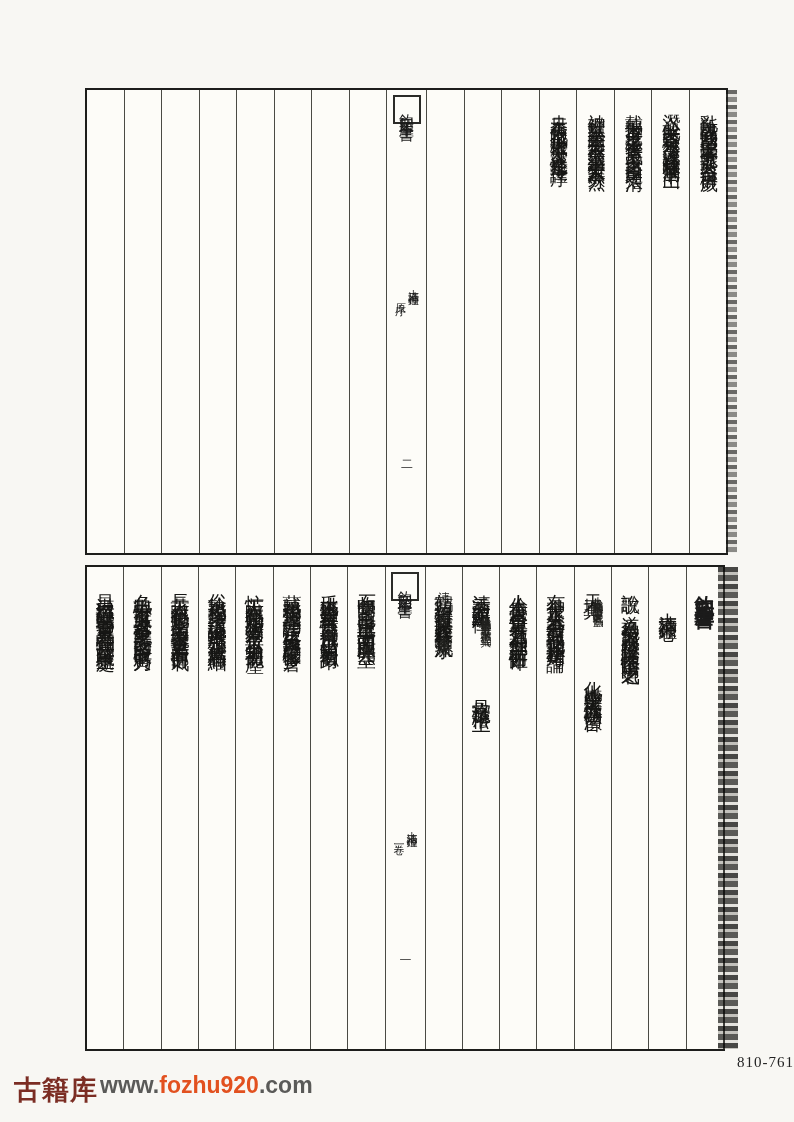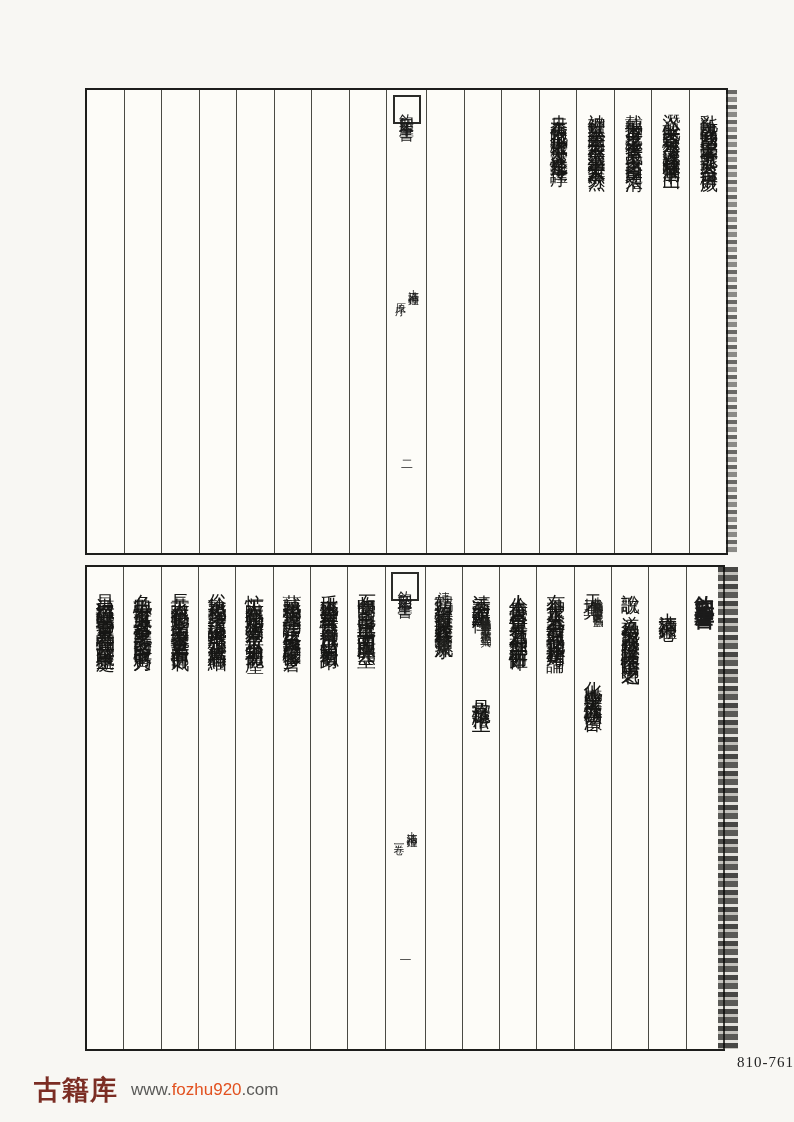--- a/index.html
+++ b/index.html
@@ -96,26 +96,25 @@
       repeating-linear-gradient(to bottom, rgba(18,18,16,.9) 0 5px, rgba(110,108,100,.45) 5px 8px, rgba(30,30,27,.85) 8px 14px, rgba(170,168,160,.3) 14px 17px);
     opacity:.85;
   }
   .footer-num{
     position:absolute;left:0;right:0;top:1054px;
     text-align:right;
     font-size:15px;letter-spacing:1px;color:#222;
   }
   .watermark{
     position:absolute;left:14px;top:1072px;
-    display:flex;align-items:center;gap:13px;
+    display:flex;align-items:flex-start;gap:2px;
     font-family:"Liberation Sans","DejaVu Sans",sans-serif;
-    margin-left:20px;
   }
   .wm-name{font-size:27px;font-weight:bold;color:#7b2d23;letter-spacing:1px;}
-  .wm-url{font-size:17px;color:#5a5a58;font-weight:normal;}
+  .wm-url{font-size:23px;color:#5a5a58;font-weight:bold;}
   .wm-url .wm-hl{color:#e2511f;}
 </style>
 </head>
 <body>
 
 <div class="scan-page">
 
   <div class="block top-block" id="top-block">
       <div class="col"><span class="big">亂所說或異或同至使學者不能貫於一致余自稺歲</span></div>
       <div class="col"><span class="big">潛心於此考古驗今無不徵效遂特離林屋洞下山三</span></div>

